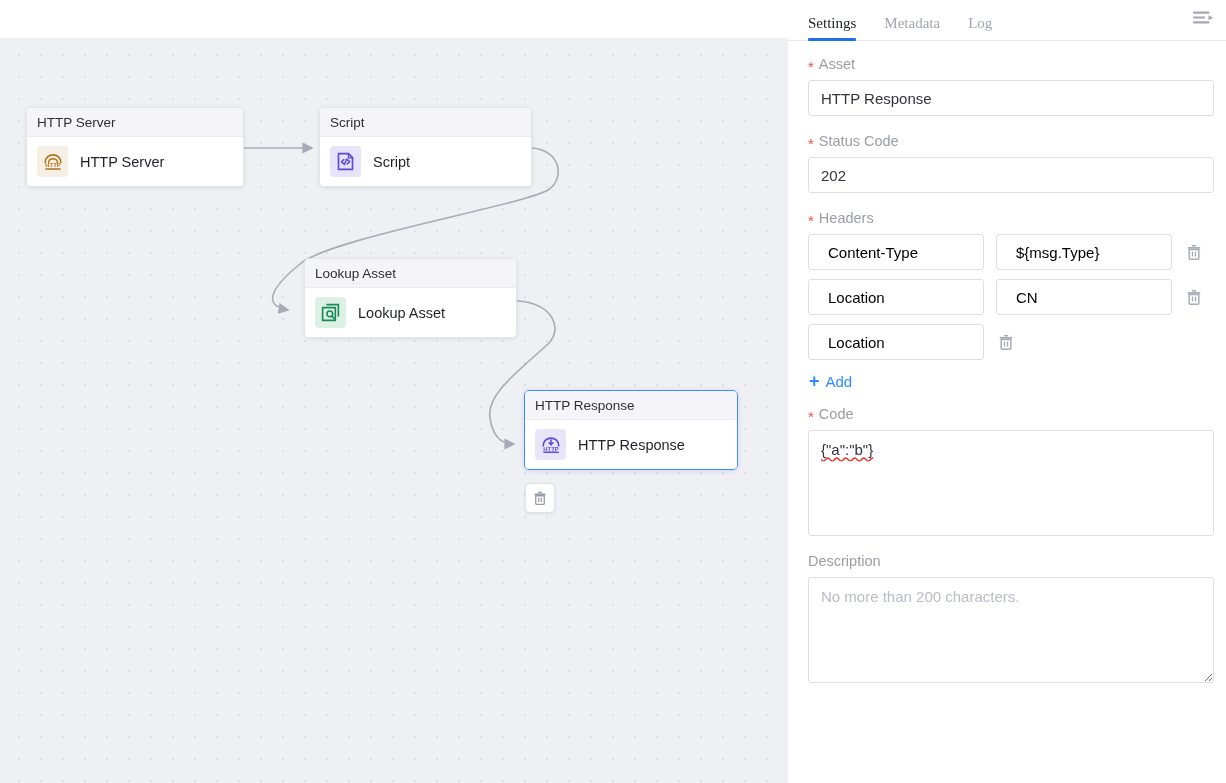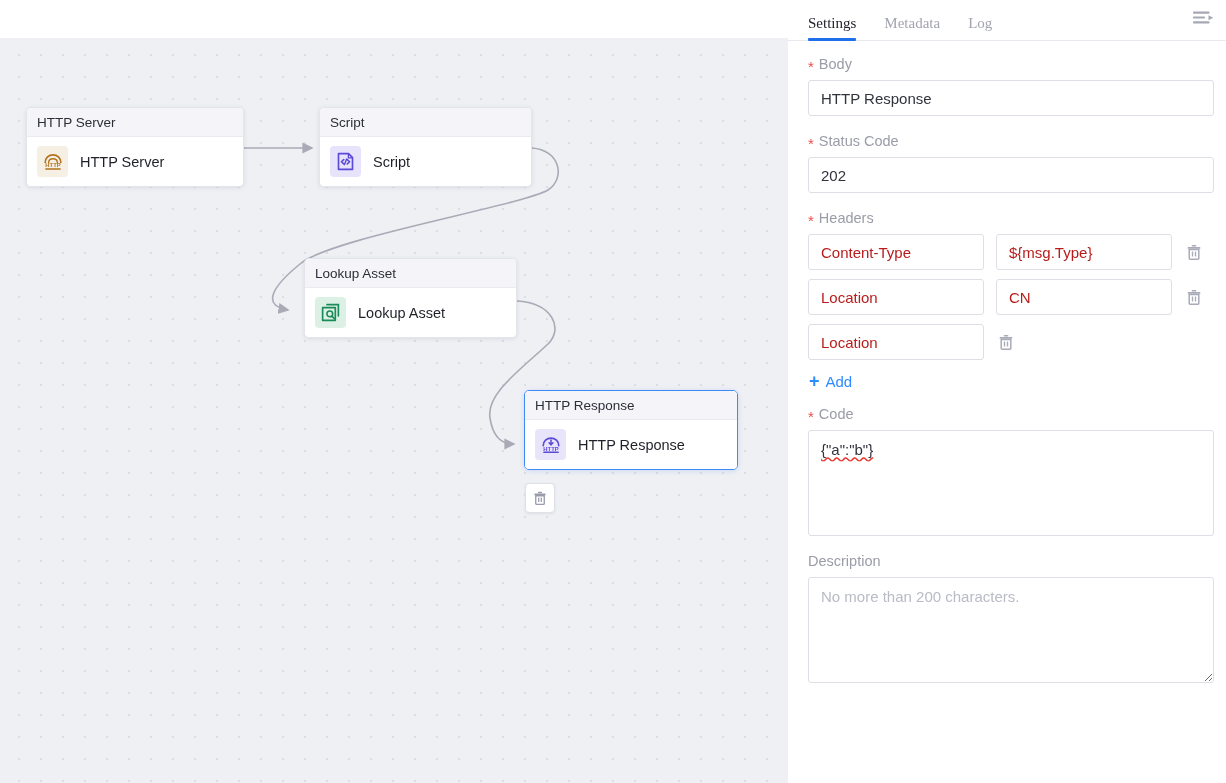--- a/index.html
+++ b/index.html
@@ -149,23 +149,23 @@
     display: block;
   }
   .txtinput::placeholder { color: #c0c2cc; }
   .gap { height: 14px; }
 
   .hdr-row { display: flex; align-items: center; gap: 12px; margin-bottom: 9px; }
   .hdr-key, .hdr-val {
     height: 36px;
     border: 1px solid #dddfe6;
     border-radius: 3px;
-    padding: 0 12px;
+    padding: 0 19px;
     font-size: 15px;
-    color: #b91c1c;
+    color: #000000;
     font-family: "Liberation Sans", sans-serif;
     outline: none;
     background: #fff;
   }
   .hdr-key { width: 176px; }
   .hdr-val { width: 176px; }
   .hdr-del { width: 20px; height: 20px; display:flex; align-items:center; justify-content:center; cursor:pointer; }
 
   #add-link {
     display: inline-flex; align-items: center; gap: 6px;
@@ -320,21 +320,21 @@
           <path d="M15.5 4.2 L20.2 6.7 L15.5 9.2 Z" fill="#a6a8b4"></path>
         </svg>
       </div>
     </div>
 
     <div id="form">
 
       <div class="field">
         <div class="flabel">
           <span class="req">*</span>
-          <span>Body</span>
+          <span>Asset</span>
         </div>
         <input class="txtinput" value="HTTP Response" style="">
       </div>
       <div class="gap"></div>
 
       <div class="field">
         <div class="flabel">
           <span class="req">*</span>
           <span>Status Code</span>
         </div>

